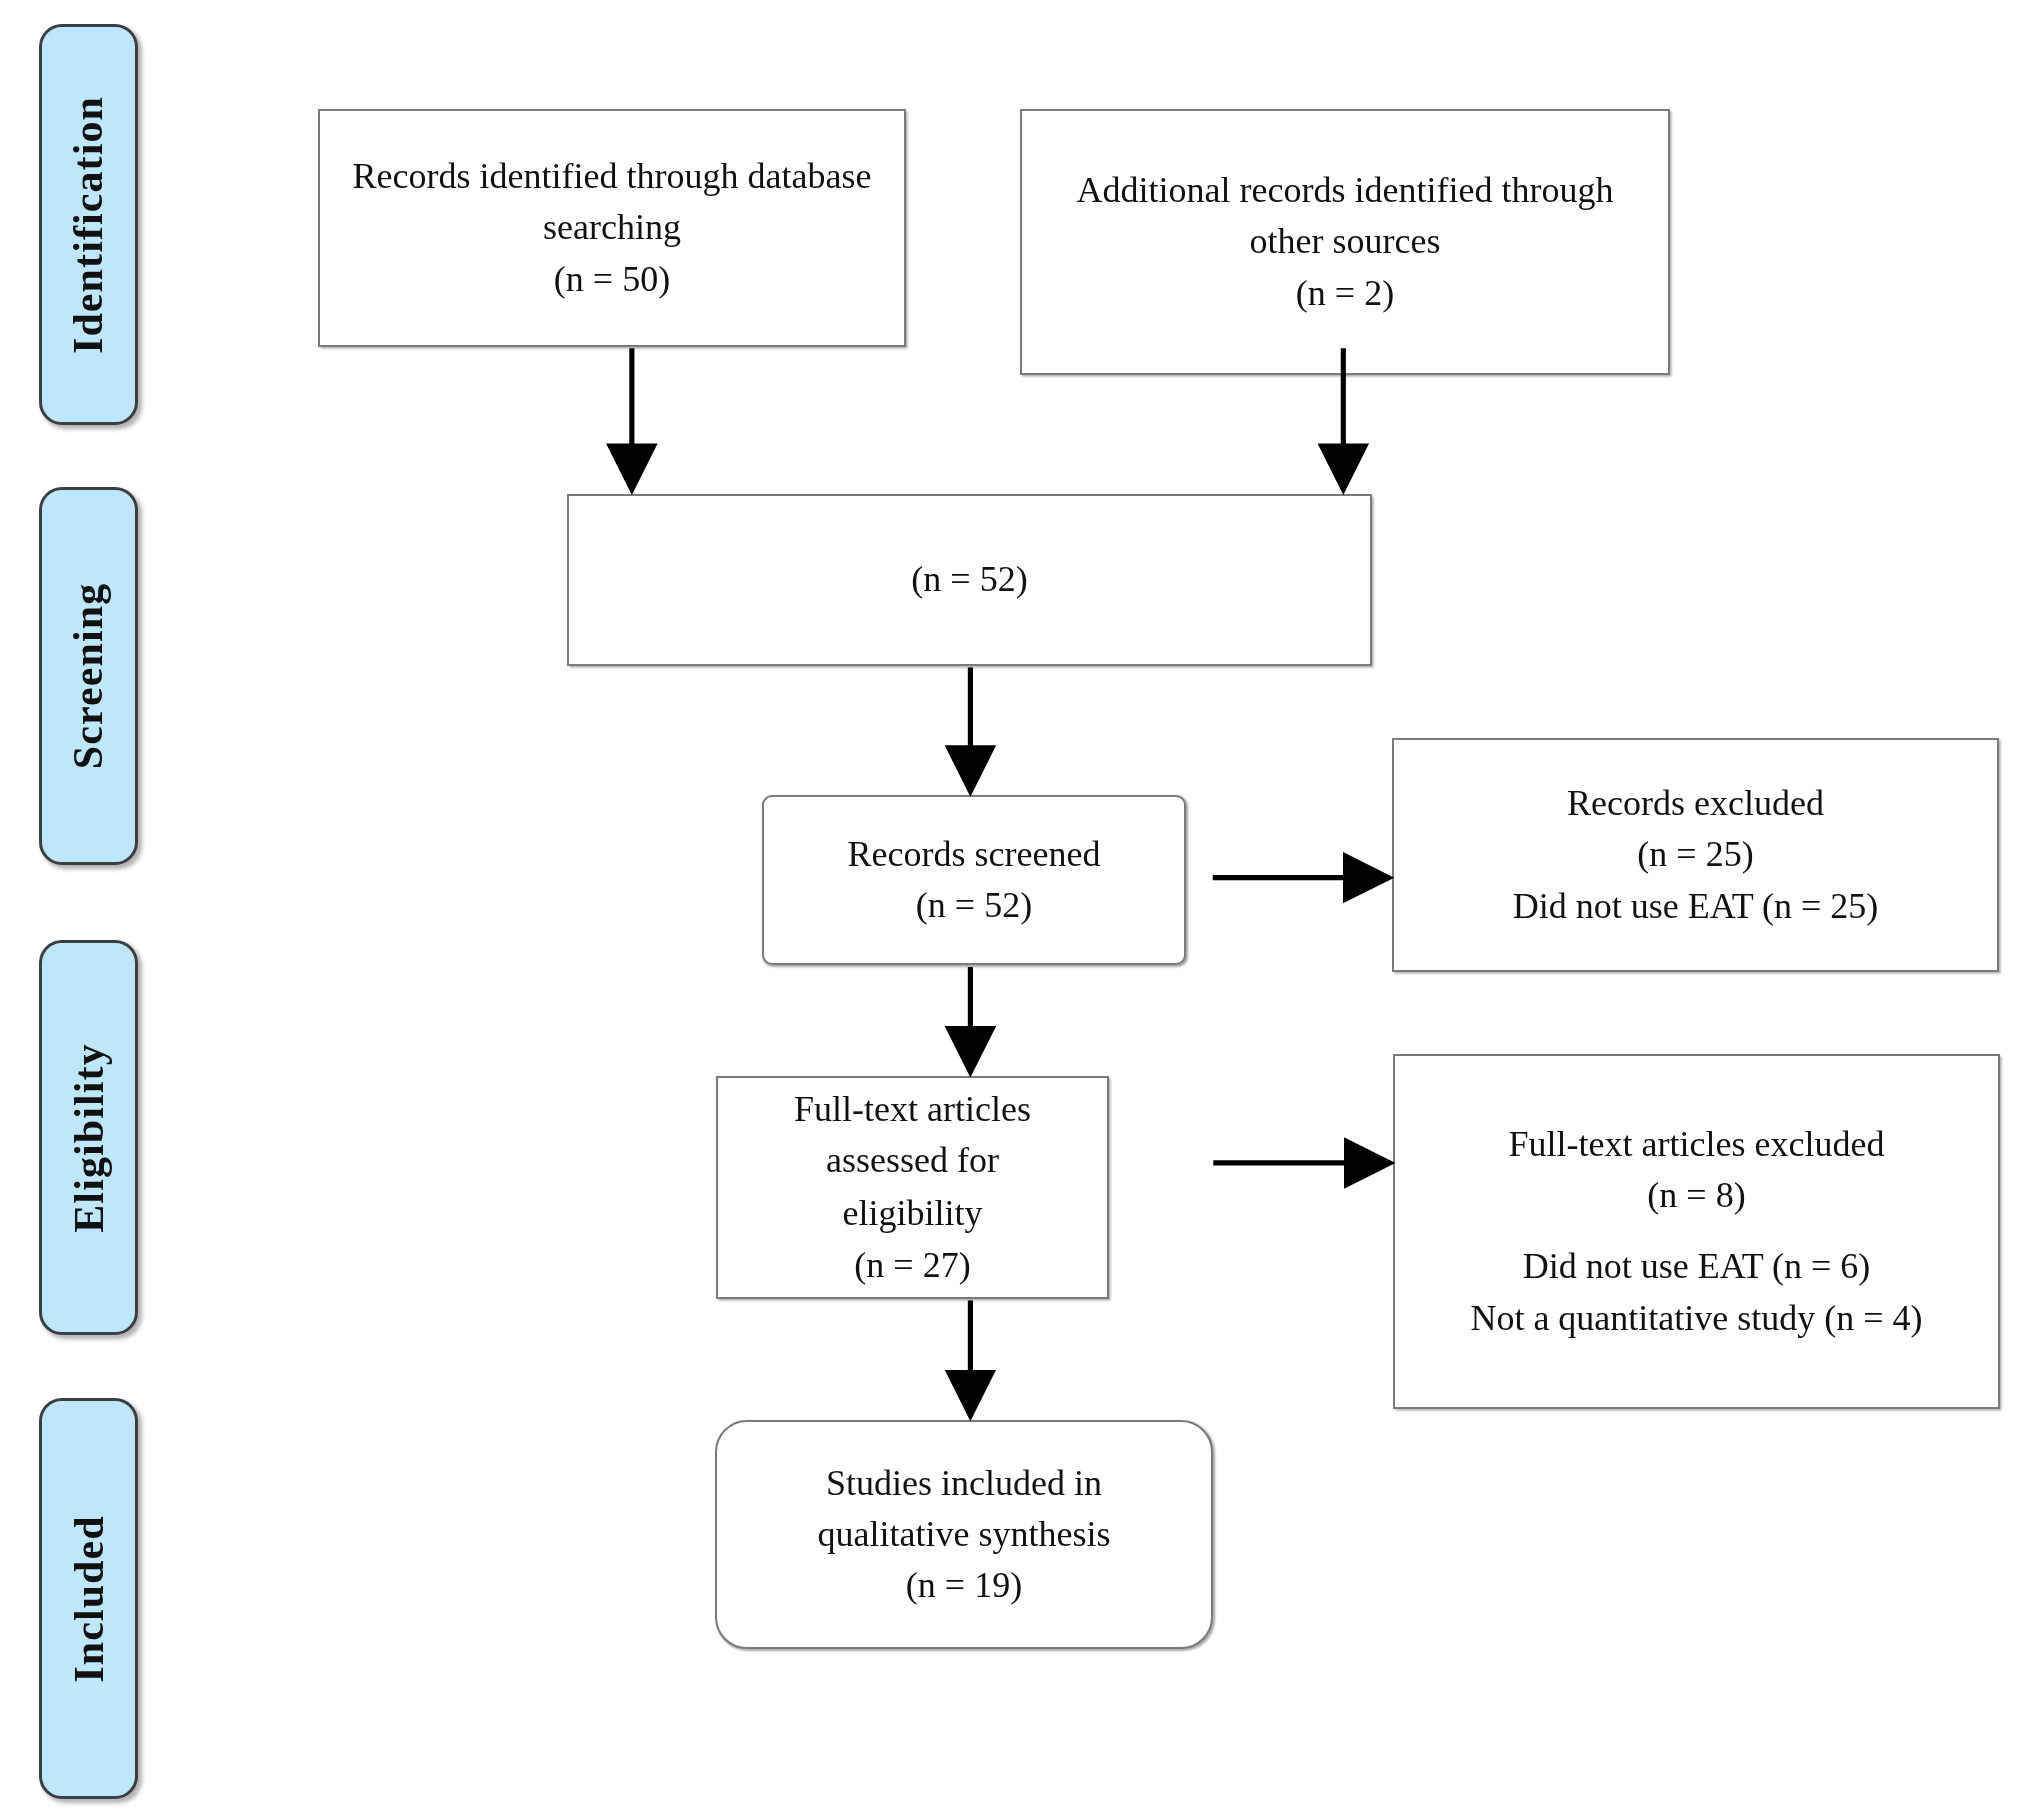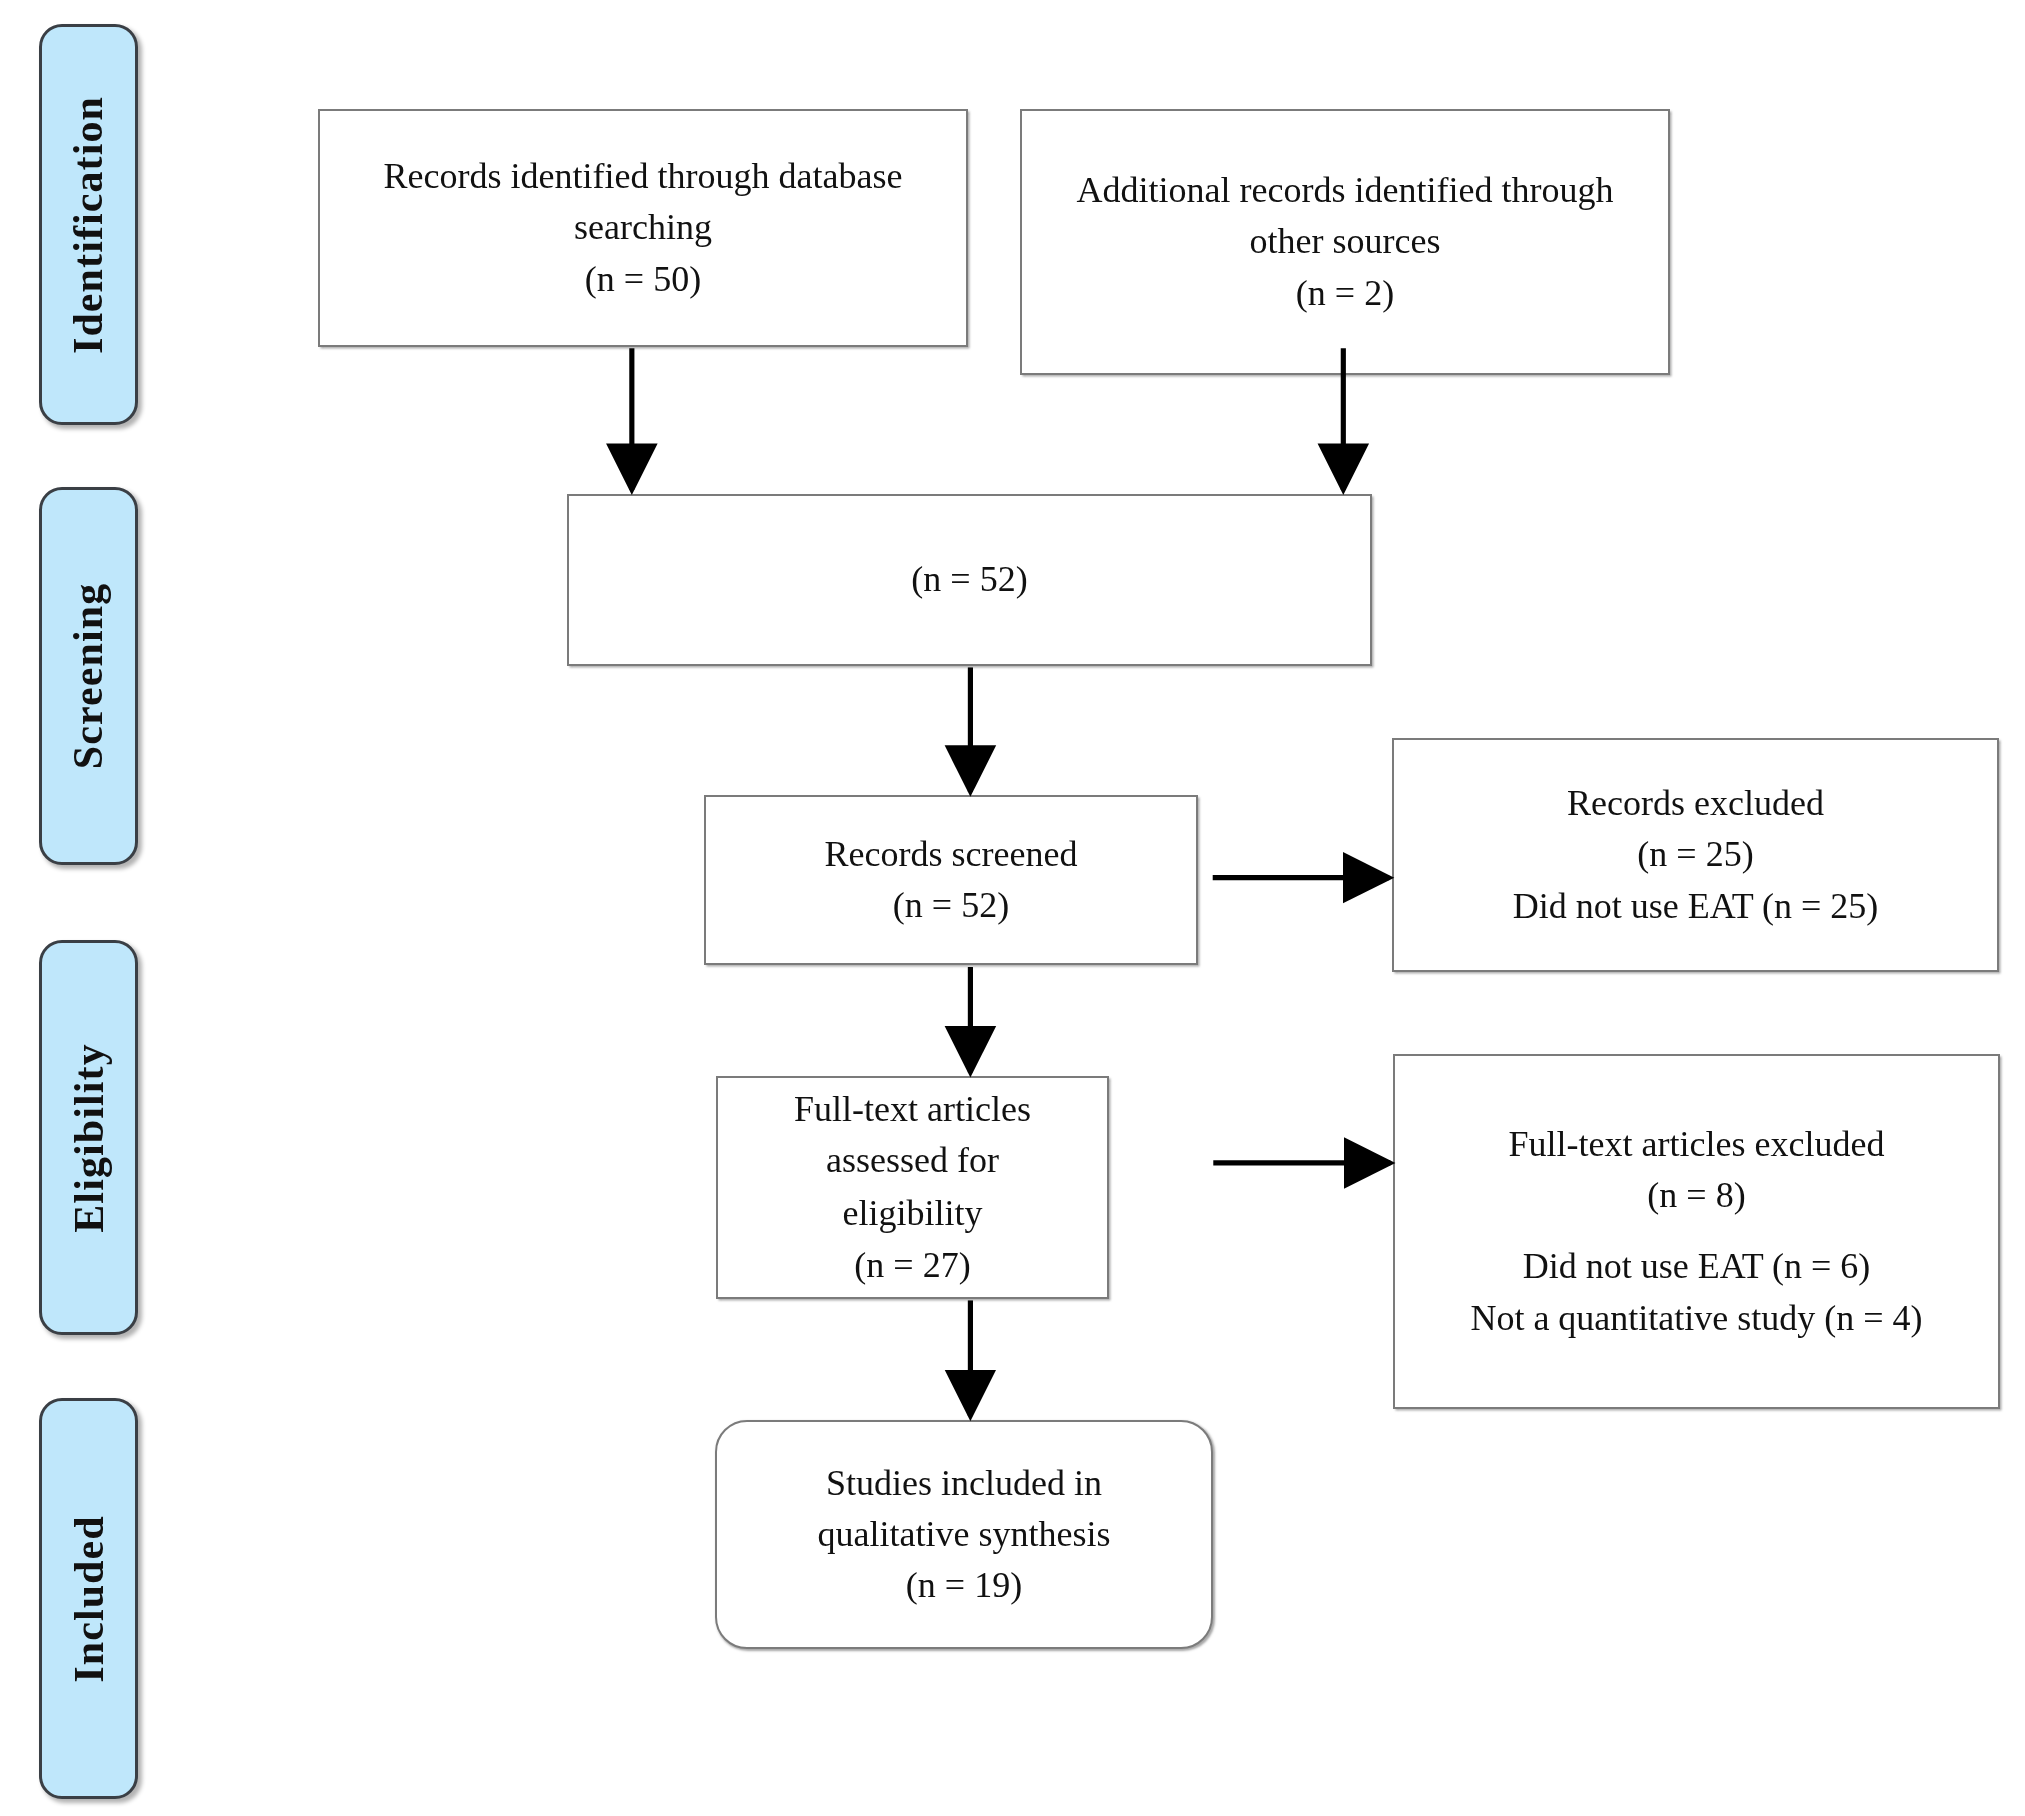--- a/index.html
+++ b/index.html
@@ -81,37 +81,37 @@
   </div>
 
   <div class="stage-label" style="left:39px; top:940px; width:99px; height:395px;">
     <span class="stage-text">Eligibility</span>
   </div>
 
   <div class="stage-label" style="left:39px; top:1398px; width:99px; height:401px;">
     <span class="stage-text">Included</span>
   </div>
 
-  <div class="flow-box" style="left:318px; top:109px; width:650px; height:238px;">
+  <div class="flow-box" style="left:318px; top:109px; width:588px; height:238px;">
     <span class="line">Records identified through database</span>
     <span class="line">searching</span>
     <span class="line">(n = 50)</span>
   </div>
 
   <div class="flow-box" style="left:1020px; top:109px; width:650px; height:266px;">
     <span class="line">Additional records identified through</span>
     <span class="line">other sources</span>
     <span class="line">(n = 2)</span>
   </div>
 
   <div class="flow-box" style="left:567px; top:494px; width:805px; height:172px;">
     <span class="line">(n = 52)</span>
   </div>
 
-  <div class="flow-box" style="left:704px; top:795px; width:494px; height:170px;">
+  <div class="flow-box" style="left:762px; top:795px; width:424px; height:170px;border-radius:10px;">
     <span class="line">Records screened</span>
     <span class="line">(n = 52)</span>
   </div>
 
   <div class="flow-box" style="left:1392px; top:738px; width:607px; height:234px;">
     <span class="line">Records excluded</span>
     <span class="line">(n = 25)</span>
     <span class="line">Did not use EAT (n = 25)</span>
   </div>
 

